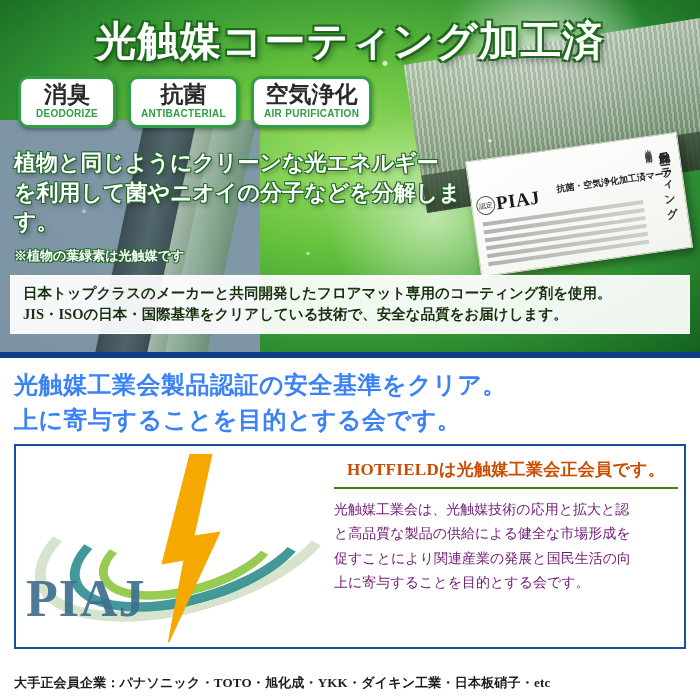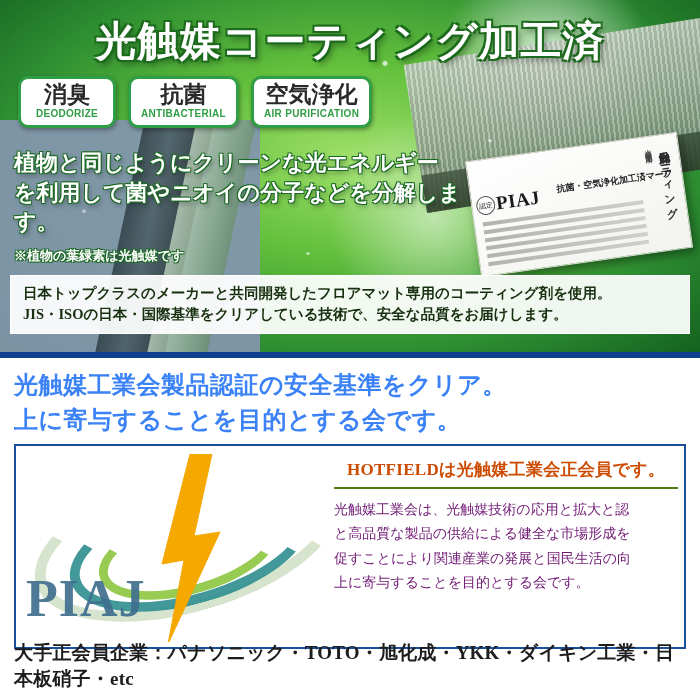--- a/index.html
+++ b/index.html
@@ -377,21 +377,21 @@
     font-size: 14px;
     line-height: 1.6;
     color: #701a75;
     font-family: "Liberation Serif", serif;
   }
 
   .members {
     position: absolute;
     left: 14px; bottom: 8px;
     width: 672px;
-    font-size: 19px;
+    font-size: 13px;
     font-weight: bold;
     color: #1d1d1d;
     font-family: "Liberation Serif", serif;
     letter-spacing: 0.2px;
   }
 </style>
 </head>
 <body>
 
 <div class="page">

